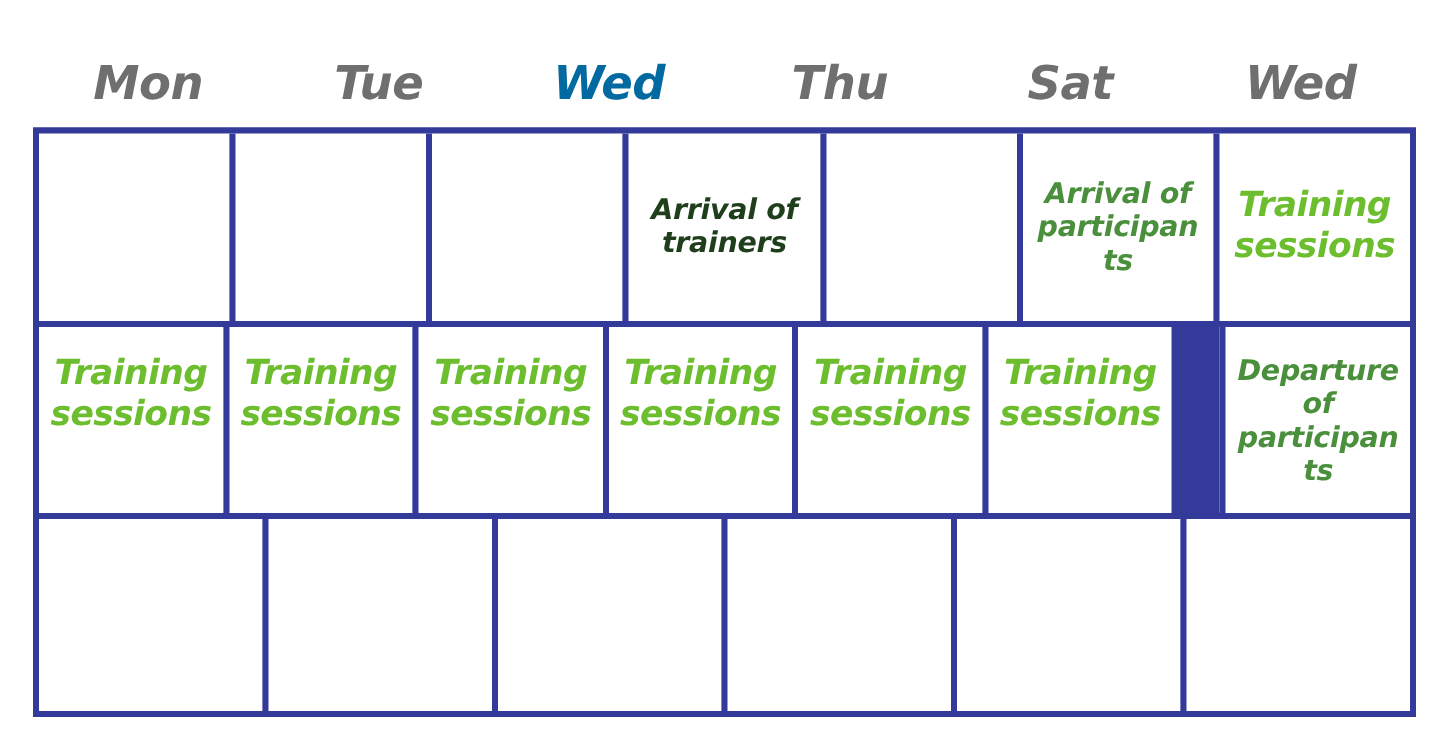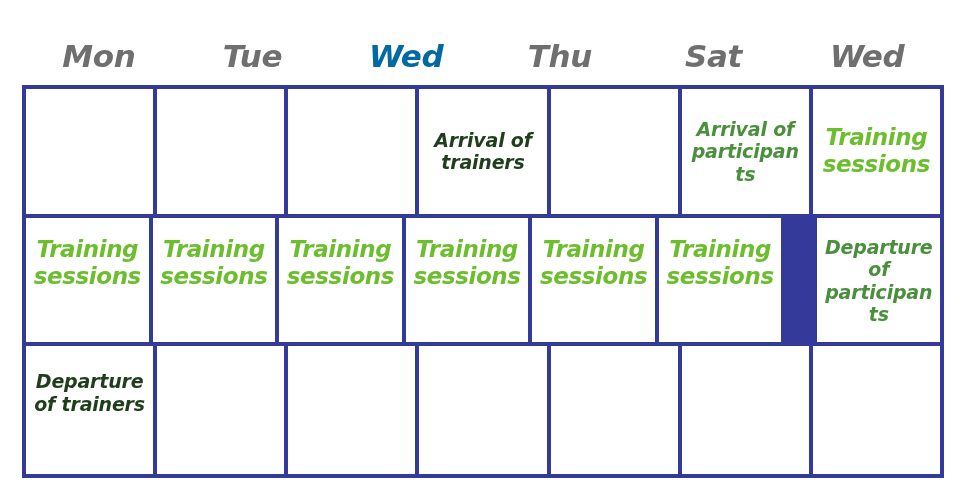--- a/index.html
+++ b/index.html
@@ -182,23 +182,20 @@
       </div>
       <div class="calendar-cell" style="border-left-color: rgb(52, 58, 154); background: rgb(255, 255, 255);">
         <div class="cell-entry style-training" style="color: rgb(108, 190, 46);">Training sessions</div>
       </div>
       <div class="calendar-cell" style="border-left-color: rgb(52, 58, 154); background: rgb(255, 255, 255); margin-left: 32px;">
         <div class="cell-entry style-participants" style="color: rgb(74, 143, 60);">Departure of participants</div>
       </div>
     </div>
 
     <div class="calendar-row row-3" style="border-top-color: rgb(52, 58, 154);">
-      <div class="calendar-cell" style="background: rgb(255, 255, 255);">
-        <div class="cell-entry style-trainers" style="color: rgb(31, 63, 28);">Departure of trainers</div>
-      </div>
       <div class="calendar-cell" style="border-left-color: rgb(52, 58, 154); background: rgb(255, 255, 255);">
         
       </div>
       <div class="calendar-cell" style="border-left-color: rgb(52, 58, 154); background: rgb(255, 255, 255);">
         
       </div>
       <div class="calendar-cell" style="border-left-color: rgb(52, 58, 154); background: rgb(255, 255, 255);">
         
       </div>
       <div class="calendar-cell" style="border-left-color: rgb(52, 58, 154); background: rgb(255, 255, 255);">

